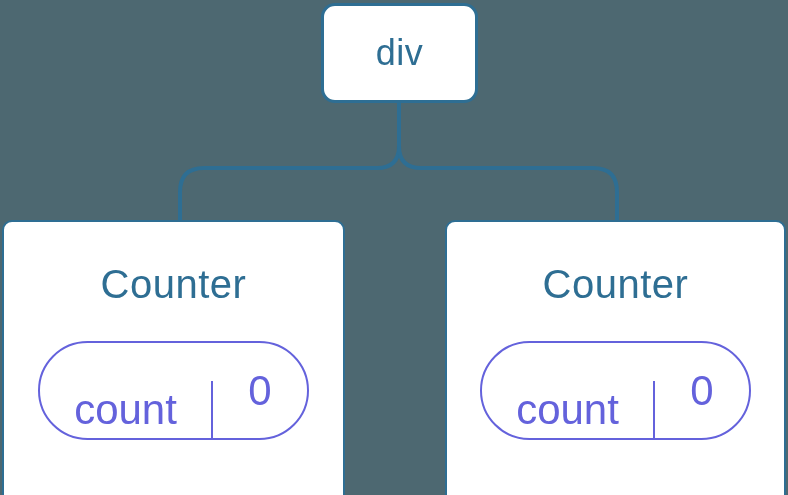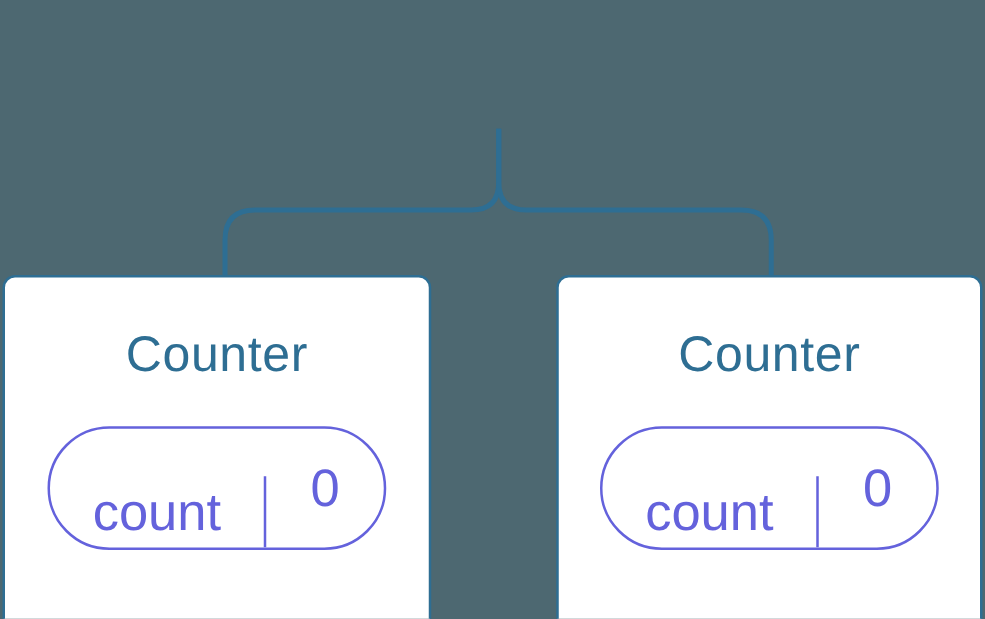--- a/index.html
+++ b/index.html
@@ -88,20 +88,23 @@
 </head>
 <body>
 
 <div class="canvas">
 
   <svg class="connector" width="788" height="495" viewBox="0 0 788 495" aria-hidden="true">
     <path d="M399,103 L399,146 Q399,168 377,168 L204,168 Q180,168 180,192 L180,229"></path>
     <path d="M399,103 L399,146 Q399,168 421,168 L593,168 Q617,168 617,192 L617,229"></path>
   </svg>
 
+  <div class="root-node">
+    <span class="root-label">div</span>
+  </div>
 
   <section class="card card-left">
     <h2 class="card-title">Counter</h2>
     <div class="state-pill">
       <span class="state-key">count</span>
       <span class="state-value">0</span>
     </div>
   </section>
 
   <section class="card card-right">

